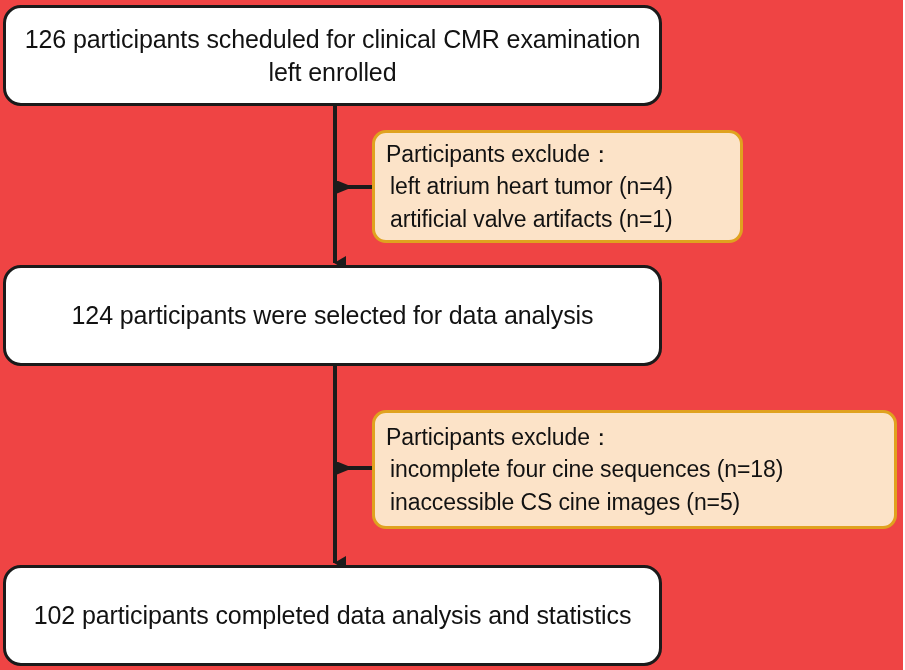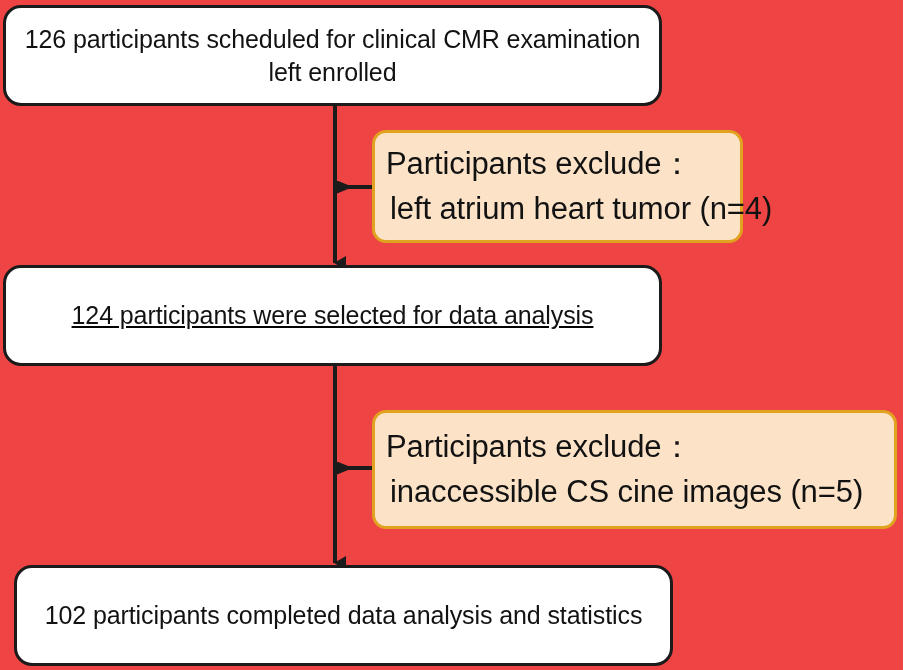--- a/index.html
+++ b/index.html
@@ -54,35 +54,35 @@
     text-align: center;
     width: 100%;
     padding: 0 14px;
     box-sizing: border-box;
   }
   .exclusion .node-text {
     text-align: left;
     width: 100%;
     padding: 0 10px 0 11px;
     box-sizing: border-box;
-    font-size: 31px;
+    font-size: 23px;
     line-height: 1.42;
   }
   .node-text .ln {
     display: block;
     white-space: nowrap;
   }
   .node-text .ln.indent {
     padding-left: 4px;
   }
 
   
   #box-enrolled   { left: 3px;   top: 5px;   width: 659px; height: 101px; }
-  #box-selected   { left: 3px;   top: 265px; width: 659px; height: 101px; text-decoration: underline; }
-  #box-completed  { left: 14px;   top: 565px; width: 659px; height: 101px; }
+  #box-selected   { left: 3px;   top: 265px; width: 659px; height: 101px; }
+  #box-completed  { left: 3px;   top: 565px; width: 659px; height: 101px; }
   #box-exclusion-1 { left: 372px; top: 130px; width: 371px; height: 113px; }
   #box-exclusion-2 { left: 372px; top: 410px; width: 525px; height: 119px; }
 </style>
 </head>
 <body>
 
 <div id="flowchart">
 
   <svg class="svg-layer" viewBox="0 0 905 670">
     <defs>
@@ -107,32 +107,34 @@
     <div class="node-text">
       <span class="ln">126 participants scheduled for clinical CMR examination</span>
       <span class="ln">left enrolled</span>
     </div>
   </div>
 
   <div class="node exclusion" id="box-exclusion-1">
     <div class="node-text">
       <span class="ln">Participants exclude：</span>
       <span class="ln indent">left atrium heart tumor (n=4)</span>
+      <span class="ln indent">artificial valve artifacts (n=1)</span>
     </div>
   </div>
 
   <div class="node primary" id="box-selected">
     <div class="node-text">
       <span class="ln">124 participants were selected for data analysis</span>
     </div>
   </div>
 
   <div class="node exclusion" id="box-exclusion-2">
     <div class="node-text">
       <span class="ln">Participants exclude：</span>
+      <span class="ln indent">incomplete four cine sequences (n=18)</span>
       <span class="ln indent">inaccessible CS cine images (n=5)</span>
     </div>
   </div>
 
   <div class="node primary" id="box-completed">
     <div class="node-text">
       <span class="ln">102 participants completed data analysis and statistics</span>
     </div>
   </div>
 

